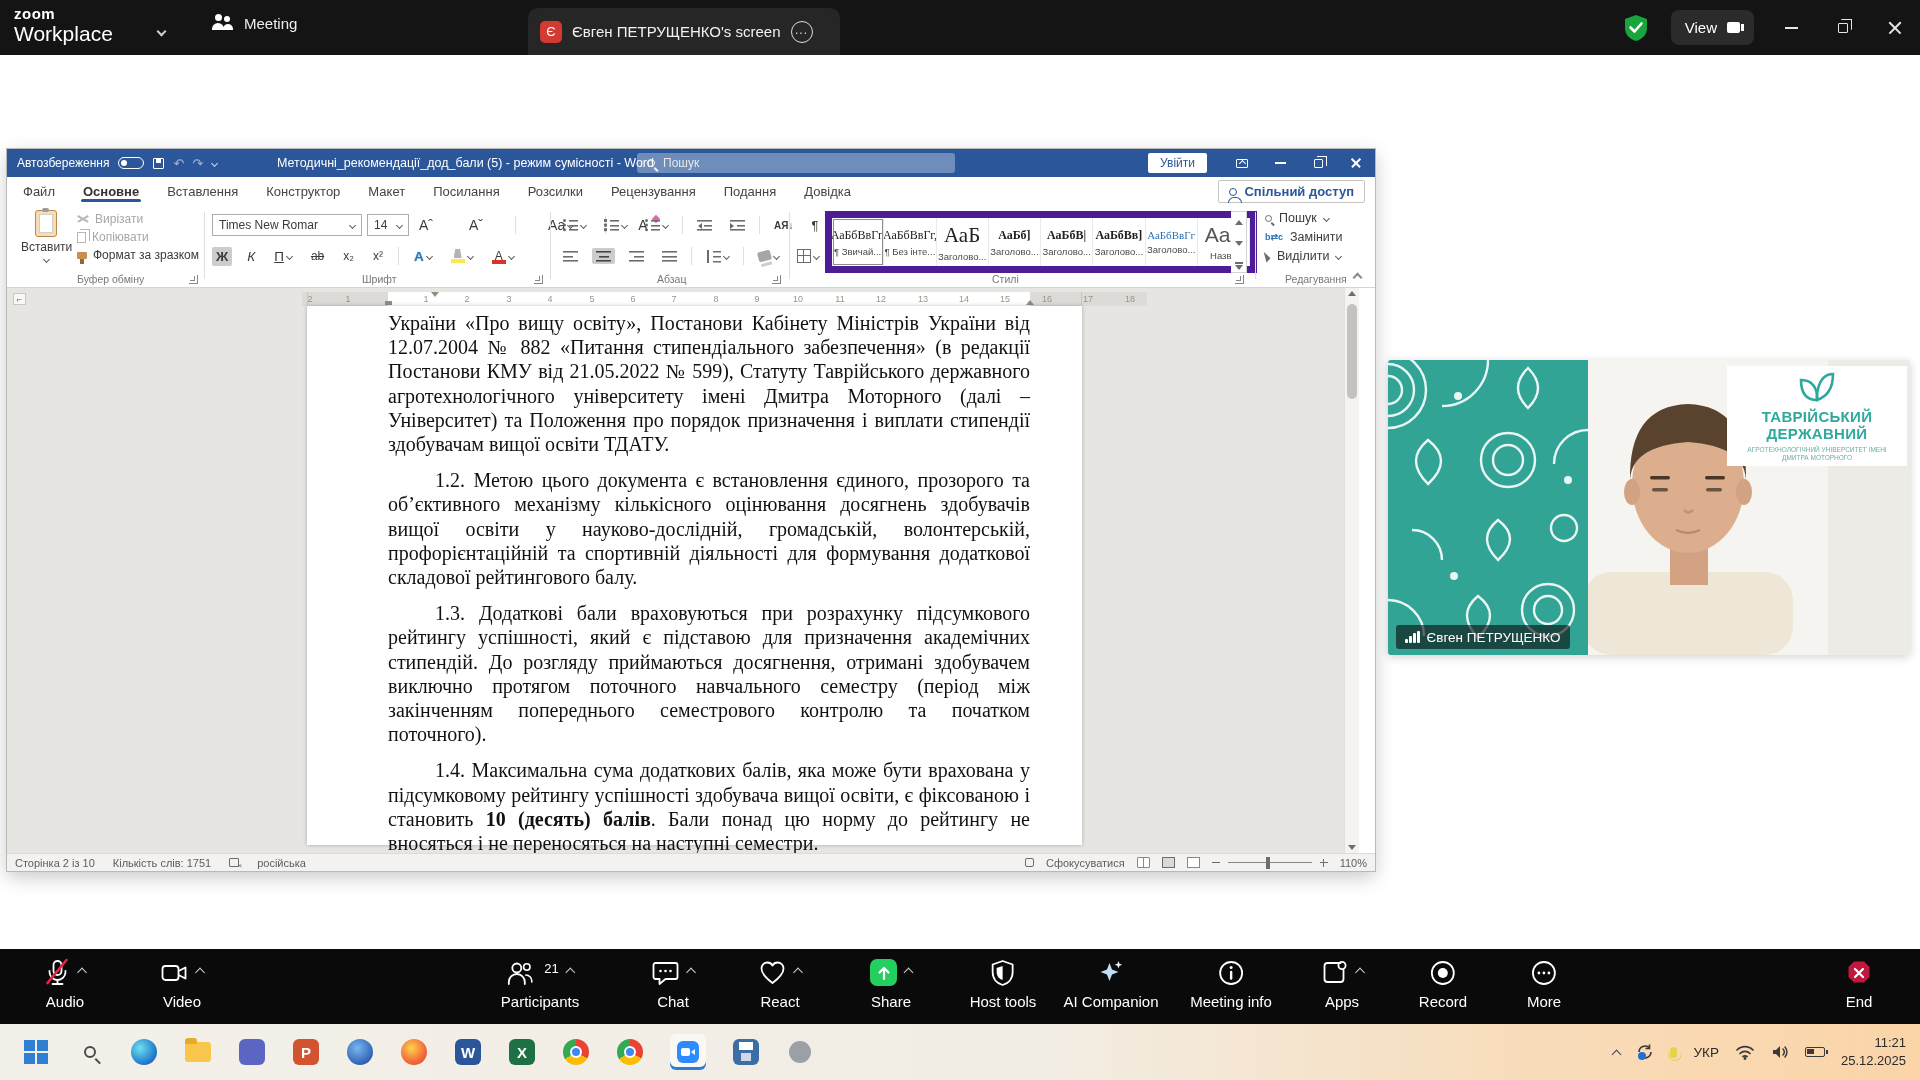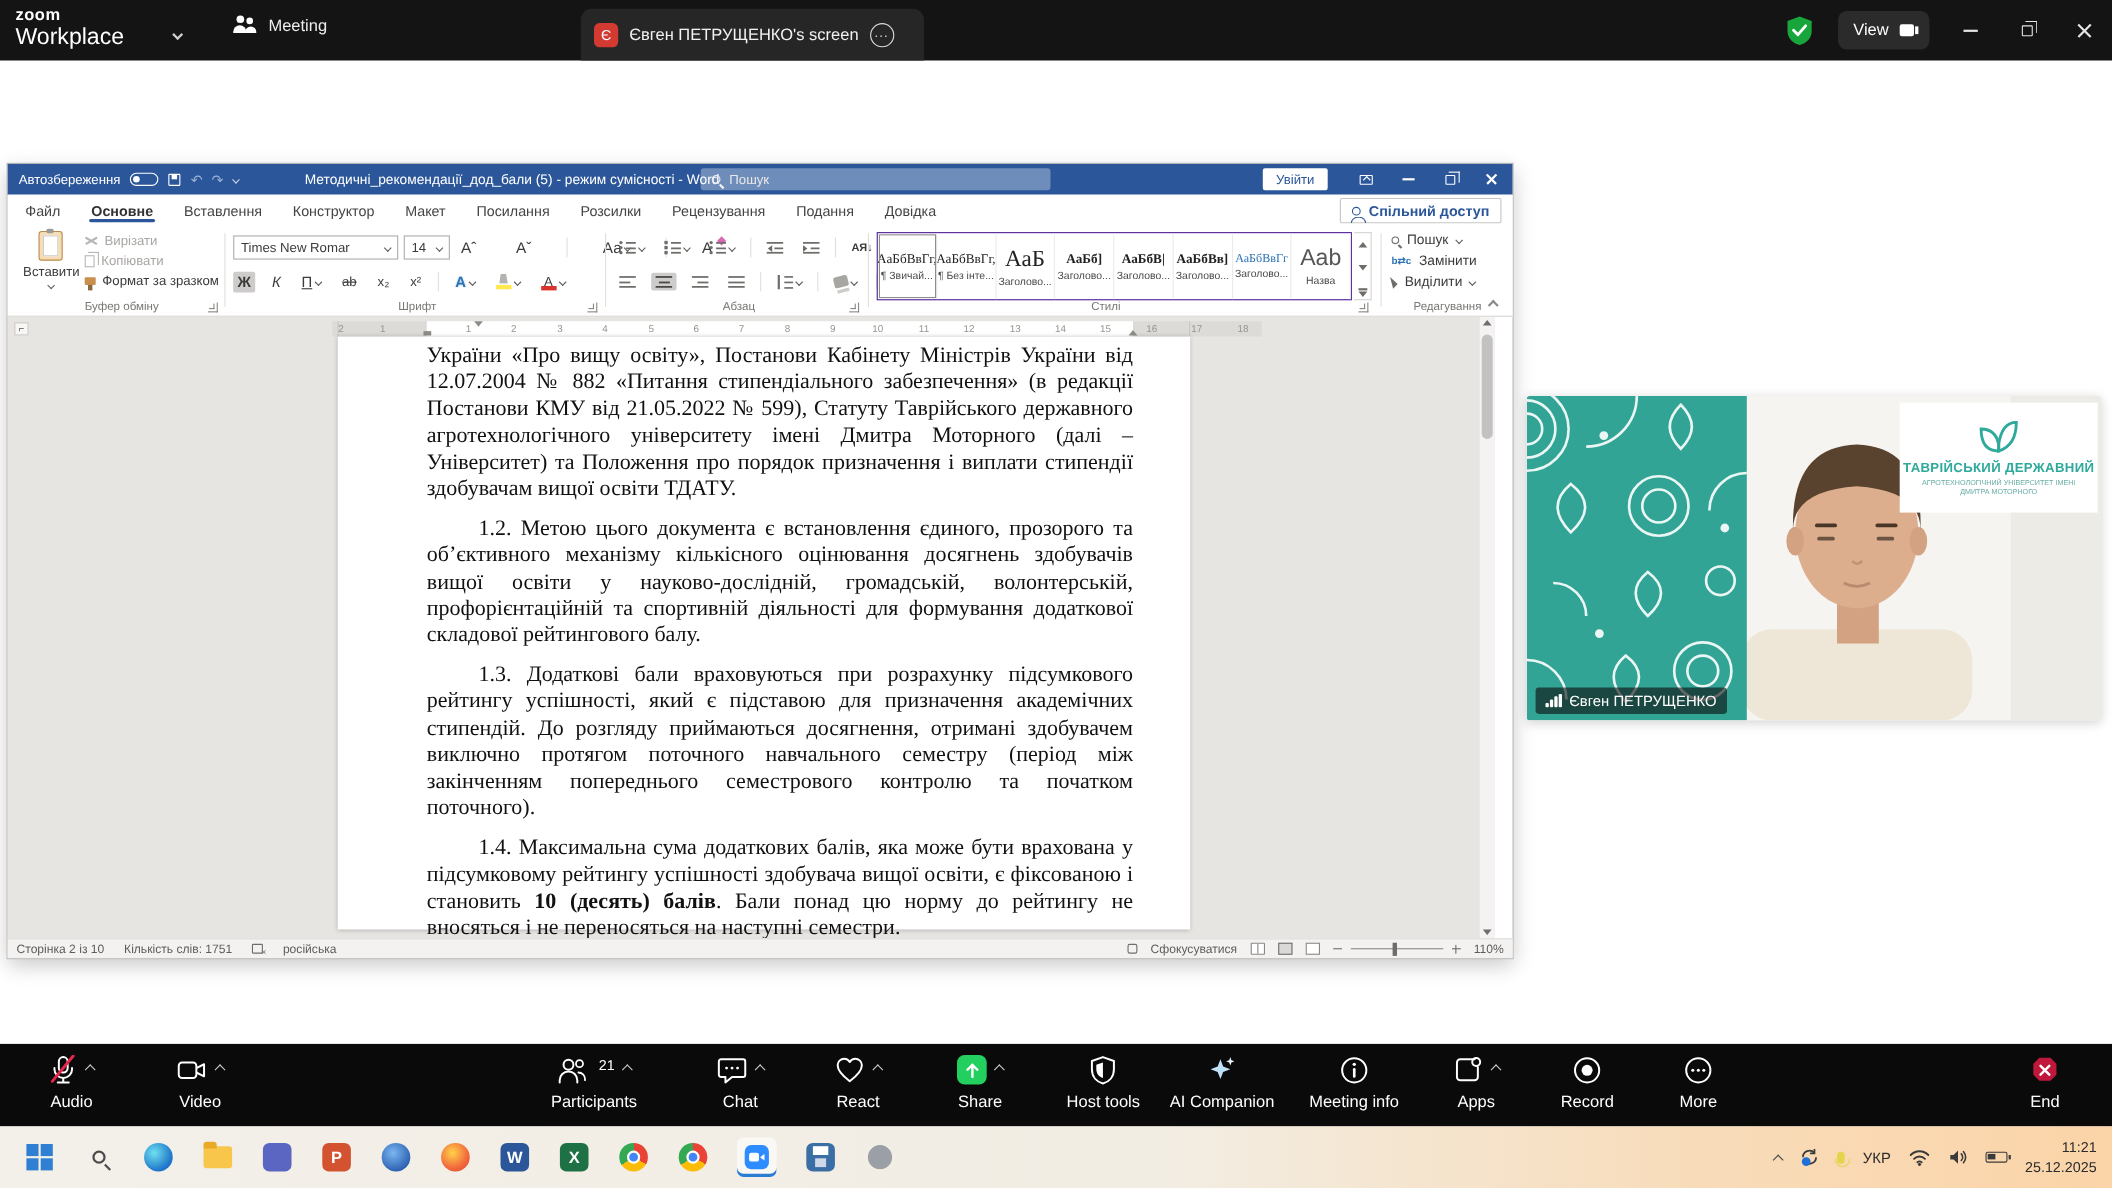--- a/index.html
+++ b/index.html
@@ -132,21 +132,21 @@
   .ic-ind::before { content:""; position:absolute; left:0; top:4px; border-top:3px solid transparent; border-bottom:3px solid transparent; border-left:4px solid #6f6d6a; }
   .ic-ind.dec::before { border-left:none; border-right:4px solid #6f6d6a; left:1px; }
   .sort-g { font-size:10px; font-weight:700; }
   .spc-ico { width:15px; height:13px; background:linear-gradient(#6f6d6a 0 0) 7px 1px/8px 1.5px no-repeat, linear-gradient(#6f6d6a 0 0) 7px 6px/8px 1.5px no-repeat, linear-gradient(#6f6d6a 0 0) 7px 11px/8px 1.5px no-repeat; position:relative; }
   .spc-ico::before { content:""; position:absolute; left:1px; top:0; width:1.5px; height:13px; background:#6f6d6a; }
   .bucket { width:13px; height:10px; background:#a8a6a3; transform:rotate(-15deg); border-radius:2px; position:relative; }
   .bucket::after { content:""; position:absolute; left:1px; bottom:-5px; width:11px; height:3px; background:#cfcdc9; }
   .borders-ico { width:14px; height:14px; border:1.4px solid #6f6d6a; background:linear-gradient(#6f6d6a 0 0) 50% 0/1.4px 100% no-repeat, linear-gradient(#6f6d6a 0 0) 0 50%/100% 1.4px no-repeat; }
   .pilcrow { font-size:13px; color:#3b3b3b; }
 
-  .styles-gal { position:absolute; left:790px; top:5px; width:432px; height:62px; border:1px solid #4c1d95; display:flex; background:#fff; }
+  .styles-gal { position:absolute; left:818px; top:5px; width:432px; height:62px; border:7px solid #4c1d95; display:flex; background:#fff; }
   .stylecard { width:54px; height:100%; border-right:1px solid #eceae8; display:flex; flex-direction:column; justify-content:center; align-items:center; gap:3px; overflow:hidden; }
   .stylecard.sel { outline:1.6px solid #8f8d8a; outline-offset:-2px; }
   .st-sample { font-family:"Liberation Serif", serif; font-size:12px; color:#222; white-space:nowrap; }
   .st-sample.big { font-size:21px; }
   .st-sample.b { font-weight:700; }
   .st-sample.blue { color:#2e74b5; font-size:11px; }
   .st-sample.title { font-family:"Liberation Sans",sans-serif; font-weight:300; font-size:21px; color:#555; }
   .st-name { font-size:9.5px; color:#4c4a48; white-space:nowrap; }
   .gal-scroll { position:absolute; left:1224px; top:5px; width:16px; height:62px; border:1px solid #d6d4d2; border-left:none; display:flex; flex-direction:column; align-items:center; justify-content:space-around; background:#fff; }
   .tri-u { border-left:4px solid transparent; border-right:4px solid transparent; border-bottom:5px solid #6f6d6a; }
@@ -198,21 +198,21 @@
   .zhandle { position:absolute; left:38px; top:-5px; width:4px; height:12px; background:#6f6d6a; }
   .zminus { width:8px; height:1.6px; background:#6f6d6a; }
   .zplus { position:relative; width:8px; height:8px; }
   .zplus::before { content:""; position:absolute; top:3px; left:0; width:8px; height:1.6px; background:#6f6d6a; }
   .zplus::after { content:""; position:absolute; left:3px; top:0; width:1.6px; height:8px; background:#6f6d6a; }
 
   
   .vfeed { position:absolute; left:1388px; top:360px; width:522px; height:295px; border-radius:3px; overflow:hidden; background:#f6f4f0; box-shadow:0 2px 10px rgba(0,0,0,.18); }
   .vfeed svg { display:block; }
   .logo-box { position:absolute; right:3px; top:6px; width:180px; height:100px; background:#fff; display:flex; flex-direction:column; align-items:center; justify-content:center; gap:4px; text-align:center; }
-  .logo-title { font-size:12px; font-weight:700; color:#2fa99b; letter-spacing:.3px; }
+  .logo-title { font-size:15px; font-weight:700; color:#2fa99b; letter-spacing:.3px; }
   .logo-sub { font-size:6.5px; color:#6aaea6; width:150px; line-height:1.3; }
   .nameplate { position:absolute; left:8px; bottom:6px; height:24px; background:rgba(15,15,15,.62); border-radius:3px; display:flex; align-items:center; gap:7px; padding:0 9px; }
   .nameplate .nm { color:#fff; font-size:13.5px; }
   .sigbars { display:flex; align-items:flex-end; gap:1.5px; height:12px; }
   .sigbars i { width:2.5px; background:#fff; border-radius:1px; }
 
   
   .zbar { position:absolute; left:0; top:949px; width:1920px; height:75px; background:#0a0a0a; color:#fff; }
   .zitem { position:absolute; top:10px; transform:translateX(-50%); display:flex; flex-direction:column; align-items:center; }
   .zitem .irow { display:flex; align-items:flex-start; gap:8px; height:30px; }

